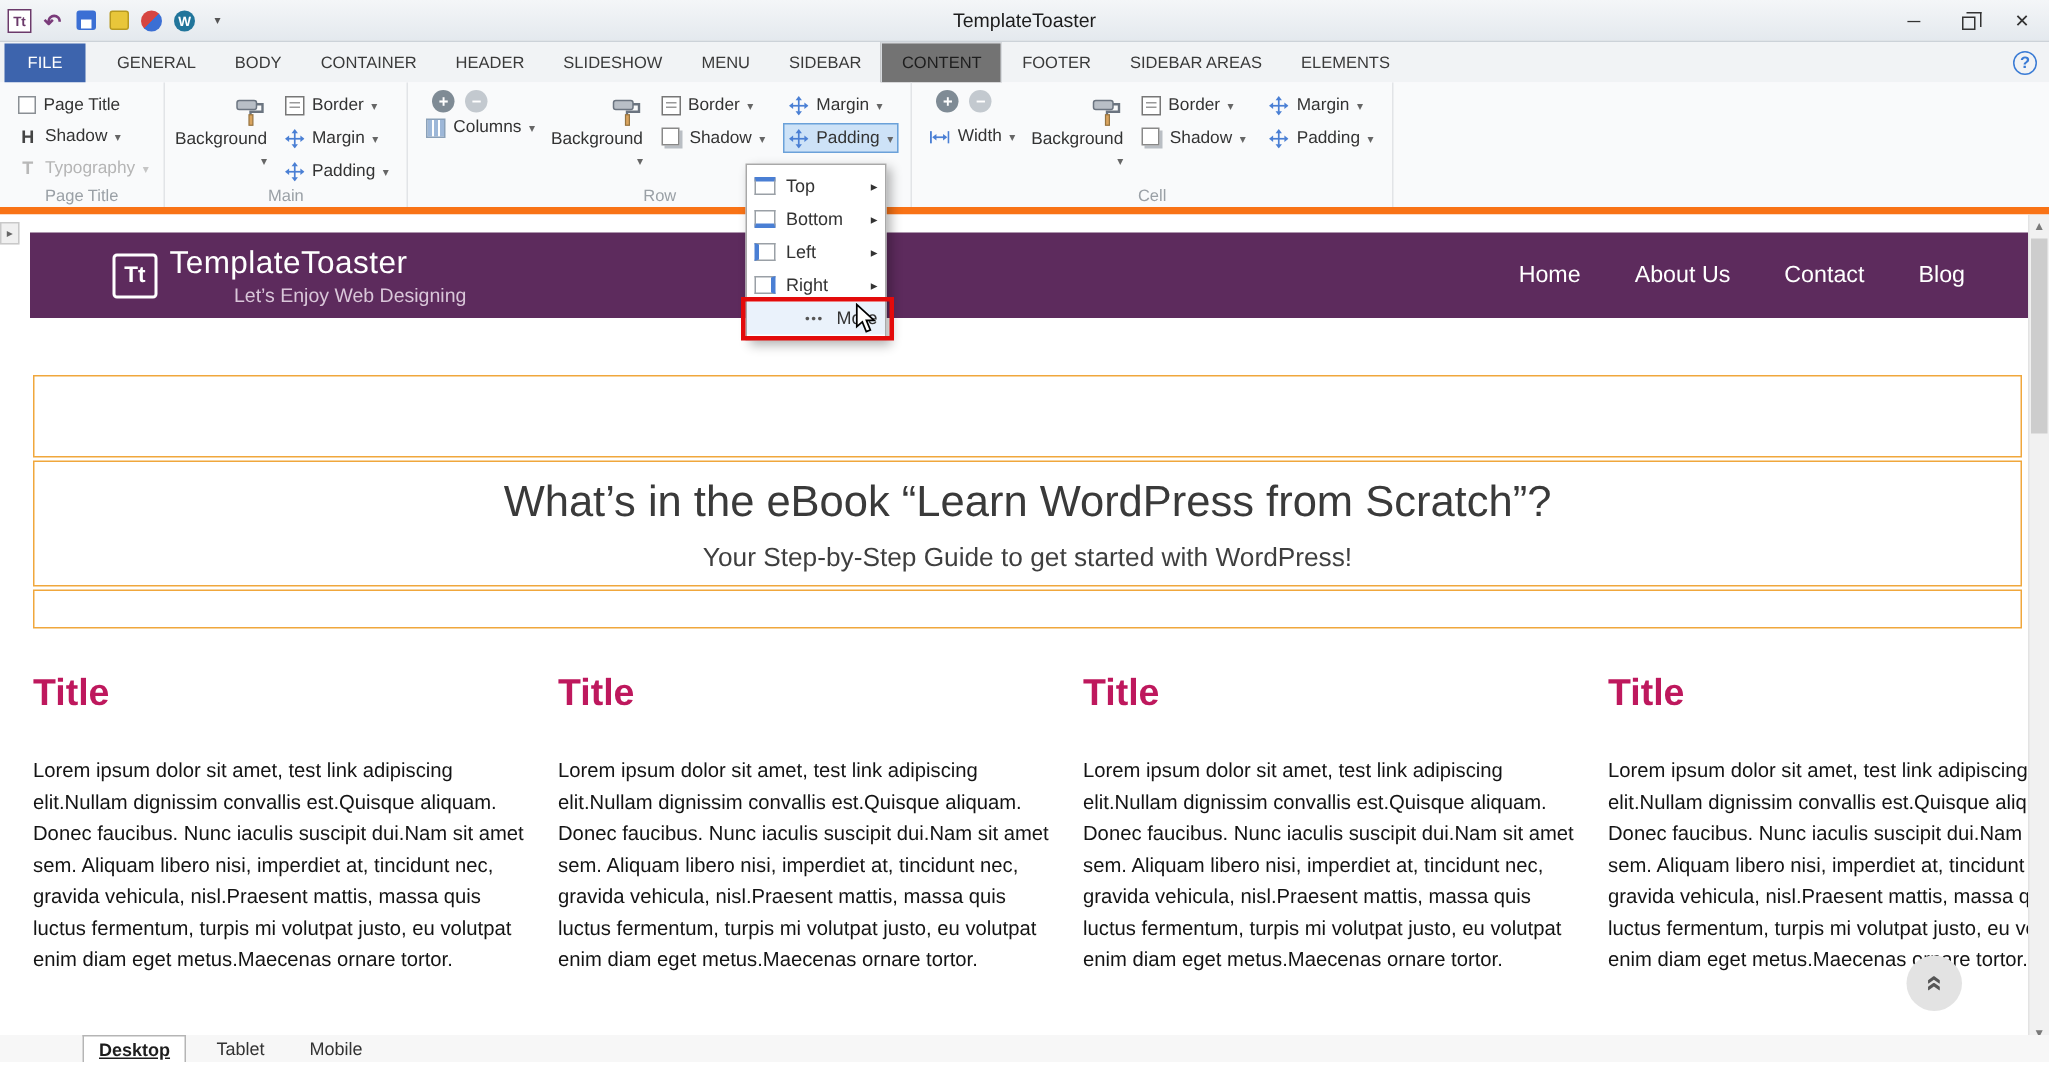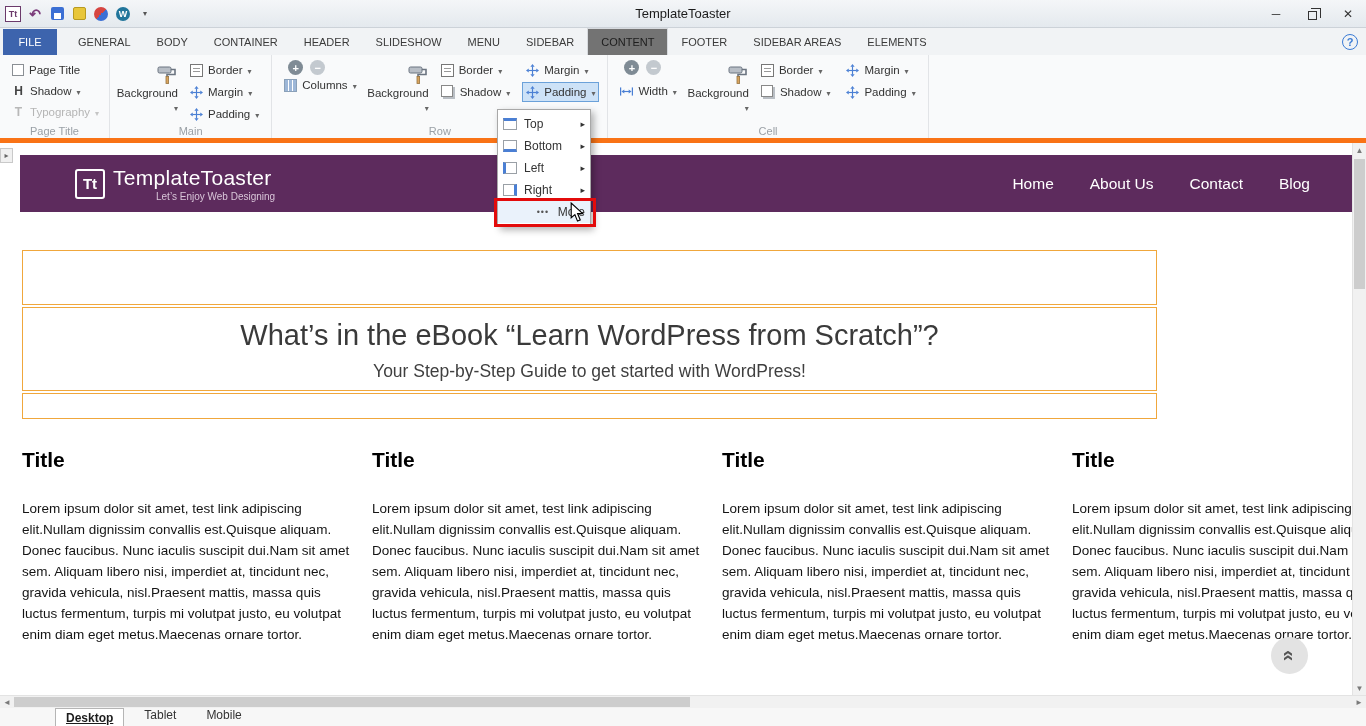--- a/index.html
+++ b/index.html
@@ -84,55 +84,55 @@
 
   
   .canvas{position:absolute;top:143px;left:0;width:1352px;height:552px;background:#fff;overflow:hidden;}
   .expander{position:absolute;left:0;top:5px;width:13px;height:15px;background:#f0f0f0;border:1px solid #c9c9c9;
     font-size:8px;color:#666;display:flex;align-items:center;justify-content:center;}
   .site-header{position:absolute;left:20px;top:12px;width:1332px;height:57px;background:#5d2b5d;display:flex;align-items:center;}
   .logo-box{width:30px;height:30px;border:2px solid #fff;margin-left:55px;color:#fff;font-size:15px;font-weight:bold;
     display:flex;align-items:center;justify-content:center;border-radius:3px;}
   .brand-wrap{margin-left:8px;color:#fff;}
   .brand{font-size:21px;letter-spacing:.3px;}
-  .tagline{font-size:10px;color:#d9c6d9;margin-left:43px;margin-top:1px;}
+  .tagline{font-size:13px;color:#d9c6d9;margin-left:43px;margin-top:1px;}
   .site-nav{margin-left:auto;display:flex;gap:36px;padding-right:42px;}
   .site-nav span{color:#fff;font-size:15.5px;}
-  .rows{position:absolute;left:22px;top:107px;width:1135px;}
+  .rows{position:absolute;left:22px;top:107px;width:1326px;}
   .prow{border:1px solid #f0a73c;background:#fff;}
   .row-a{height:55px;}
   .row-hero{height:84px;margin-top:2px;text-align:center;}
   .row-c{height:26px;margin-top:2px;}
   .hero-h1{font-size:29px;font-weight:400;color:#3a3a3a;margin-top:11px;}
   .hero-sub{font-size:17.5px;color:#3f3f3f;margin-top:9px;}
   .cols{position:absolute;left:22px;top:297px;width:1330px;overflow:hidden;}
   .cols-inner{display:flex;gap:22px;width:1420px;}
   .col{width:328px;flex:none;}
-  .col-title{font-size:21px;font-weight:bold;color:#000000;padding-top:8px;}
+  .col-title{font-size:25px;font-weight:bold;color:#be185d;padding-top:8px;}
   .col-body{margin-top:26px;font-size:13.5px;line-height:21px;color:#141414;}
   .totop{position:absolute;left:1271px;top:494px;width:37px;height:37px;border-radius:50%;background:#e3e3e3;
     display:flex;align-items:center;justify-content:center;}
   .totop-ic{transform:rotate(90deg);font-size:20px;font-weight:bold;color:#555;}
   .totop-ic::before{content:"«";}
 
   
   .vscroll{position:absolute;right:0;top:143px;width:14px;height:552px;background:#f1f1f1;border-left:1px solid #e3e3e3;}
   .vscroll .arr{position:absolute;left:0;width:13px;height:14px;font-size:8px;color:#7a7a7a;display:flex;align-items:center;justify-content:center;}
   .vscroll .arr.up{top:0;}
   .vscroll .arr.down{bottom:0;}
   .vthumb{position:absolute;left:1px;top:16px;width:11px;height:130px;background:#cdcdcd;}
   .hscroll{position:absolute;left:0;top:695px;width:1366px;height:13px;background:#f1f1f1;border-top:1px solid #e3e3e3;}
   .hscroll .arr{position:absolute;top:0;width:14px;height:12px;font-size:8px;color:#7a7a7a;display:flex;align-items:center;justify-content:center;}
   .hscroll .arr.left{left:0;}
   .hscroll .arr.right{right:0;}
   .hthumb{position:absolute;left:14px;top:1px;height:10px;width:676px;background:#cdcdcd;}
 
   
-  .viewbar{position:absolute;left:0;top:708px;width:1366px;height:18px;background:#f7f7f7;
-    display:flex;align-items:flex-start;padding-left:55px;gap:10px;font-size:12px;color:#333;}
+  .viewbar{position:absolute;left:0;top:690px;width:1366px;height:18px;background:#f7f7f7;
+    display:flex;align-items:center;padding-left:55px;gap:10px;font-size:12px;color:#333;}
   .view{padding:0 10px;}
   .view.active{background:#fff;border:1px solid #b5b5b5;border-bottom:none;font-weight:bold;
     text-decoration:underline;color:#1d1d1d;height:100%;display:flex;align-items:center;}
 </style>
 </head>
 <body>
 
 <div class="titlebar">
   <div class="win-title">TemplateToaster</div>
   <div class="qat">

